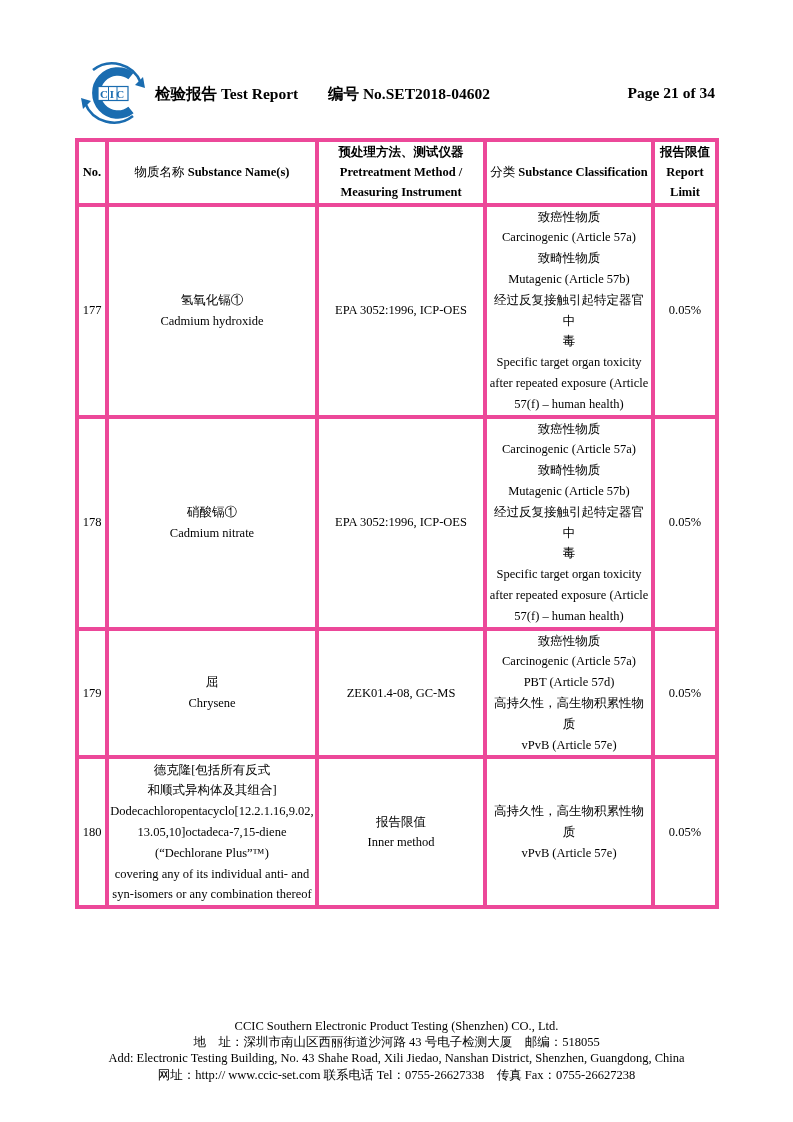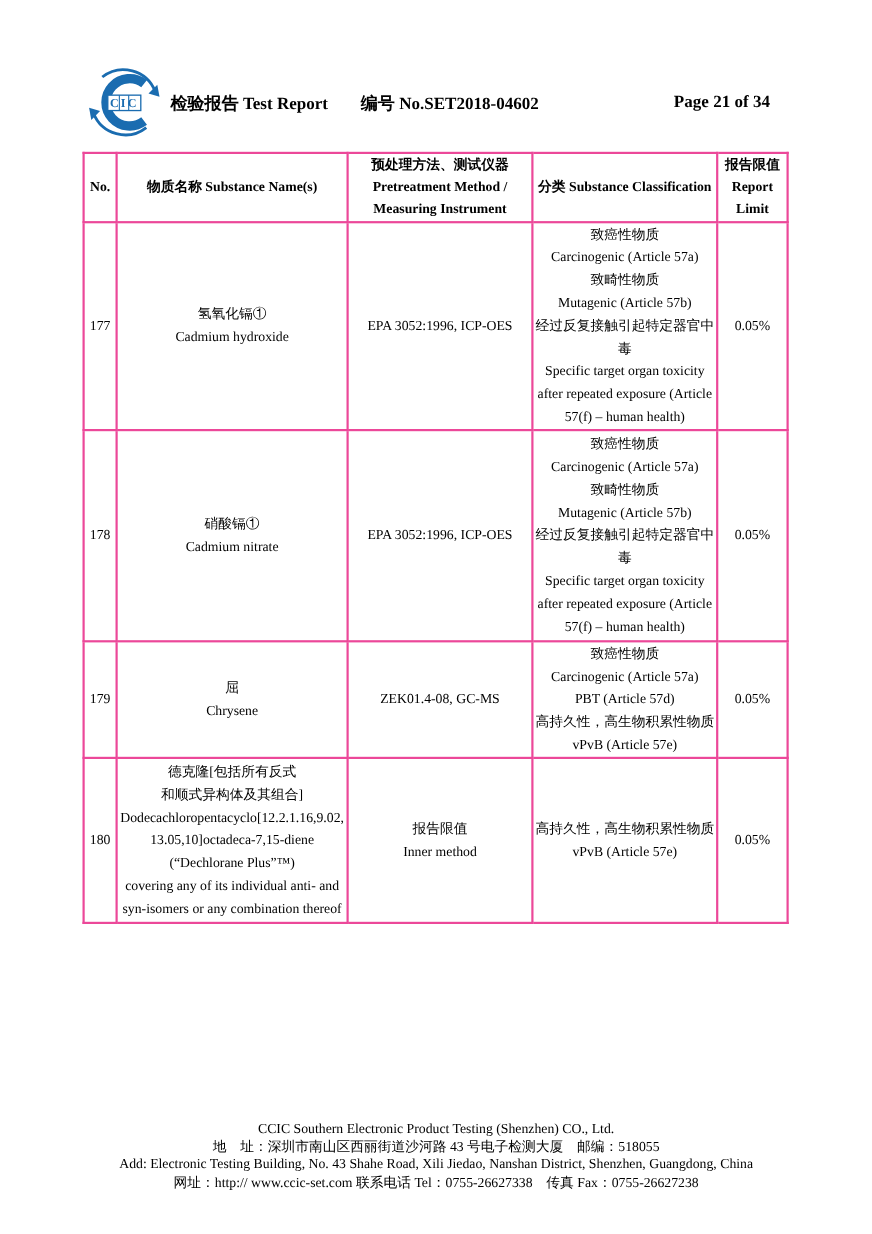--- a/index.html
+++ b/index.html
@@ -7,38 +7,38 @@
   .page {
     position:relative; width:793px; height:1122px; margin:0 auto;
     background:#fff; color:#000;
     font-family:"Liberation Serif", serif;
     overflow:hidden;
   }
   
   .logo { position:absolute; left:79px; top:57px; width:68px; height:72px; }
   .hdr-title { position:absolute; left:155px; top:84px; font-size:15.5px; font-weight:bold; white-space:nowrap; }
   .hdr-no    { position:absolute; left:328px; top:84px; font-size:15.5px; font-weight:bold; white-space:nowrap; }
-  .hdr-page  { position:absolute; right:93px; top:84px; font-size:15.5px; font-weight:bold; white-space:nowrap; }
+  .hdr-page  { position:absolute; right:78px; top:84px; font-size:15.5px; font-weight:bold; white-space:nowrap; }
   .zh-hei { font-family:"Liberation Sans", sans-serif;text-align:center; }
   
   table.report {
     position:absolute; left:75px; top:138px; width:641px;
     border-collapse:collapse; table-layout:fixed;
     border:2px solid #000;
   }
   table.report th, table.report td {
-    border:2px solid #ec4899;
+    border:4px solid #ec4899;
     text-align:center; vertical-align:middle;
     font-size:12.5px; line-height:20.8px;
     padding:0 1px;
     white-space:pre-line;
     overflow:hidden;
   }
   table.report th { font-weight:bold; line-height:20.2px; }
-  table.report th .zh-hei { font-weight:bold; }
+  table.report th .zh-hei { font-weight:normal; }
   tr.hdr-row { height:62px; }
   tr.row-177 { height:187px; }
   tr.row-178 { height:192px; }
   tr.row-179 { height:102px; }
   tr.row-180 { height:150px; }
   
   .footer { position:absolute; left:0; top:1018px; width:793px; text-align:center; }
   .f-company { font-size:14.5px; font-weight:bold; letter-spacing:2.5px;
                font-family:"Liberation Sans", sans-serif; line-height:21px; }
   .f-line { font-size:12.5px; line-height:16.2px;text-align:center; }

